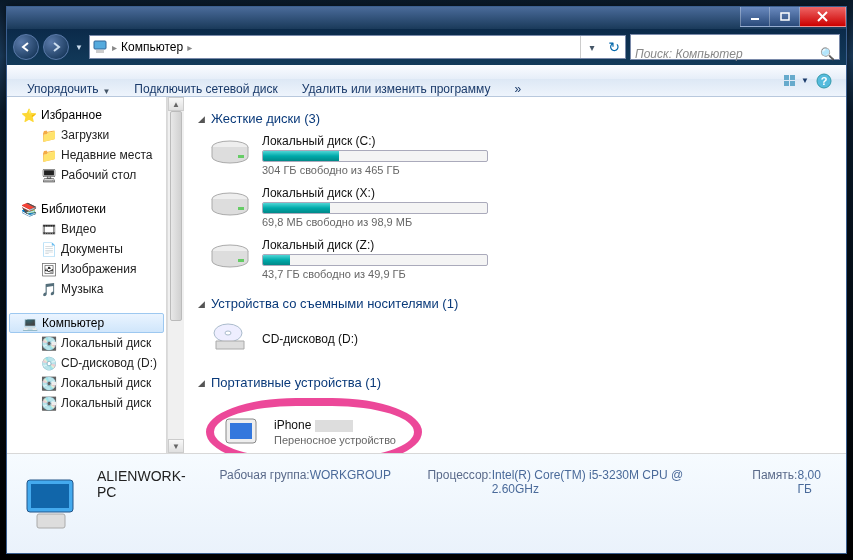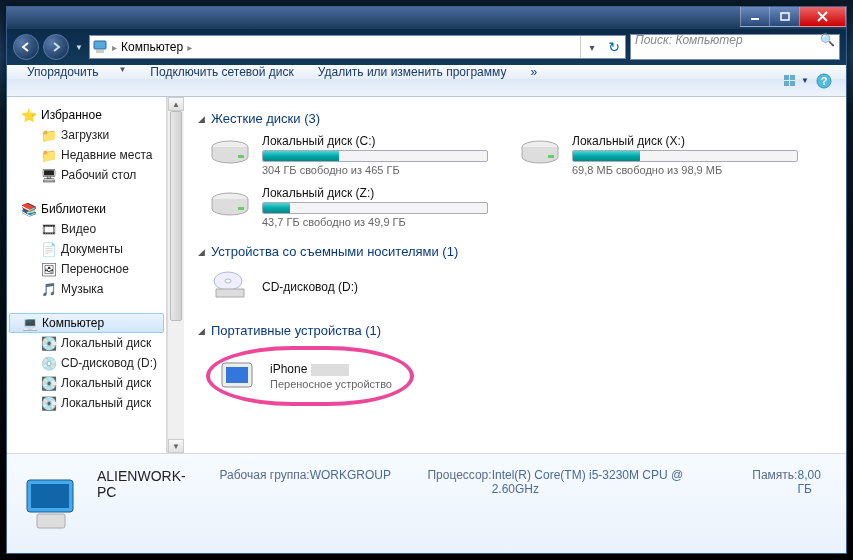--- a/index.html
+++ b/index.html
@@ -19,26 +19,26 @@
   .navrow { height:36px; background:linear-gradient(180deg,#0b2a4a,#123a5a); display:flex; align-items:center; padding:0 6px; gap:4px; }
   .navbtn { width:26px; height:26px; border-radius:50%; background:radial-gradient(circle at 30% 30%,#5a7aaa,#0a2a4a); border:1px solid #5a7aaa; display:flex;align-items:center;justify-content:center; color:#cde;}
   .hist{width:12px;height:22px;display:flex;align-items:center;justify-content:center;color:#cde;font-size:8px;}
   .addressbar { flex:1; height:24px; background:#fff; border:1px solid #7a8aaa; display:flex; align-items:center; font-size:12px; }
   .addr-icon{width:20px;display:flex;align-items:center;justify-content:center;}
   .addr-sep{color:#888;padding:0 2px;font-size:10px;}
   .addr-txt{padding:0 2px;}
   .addr-end{margin-left:auto;display:flex;align-items:center;border-left:1px solid #ccc;height:100%;}
   .addr-end span{width:22px;display:flex;align-items:center;justify-content:center;color:#456;font-size:10px;}
   .addr-end .ref{color:#06a;font-size:14px;}
-  .searchbox{width:210px;height:24px;background:#fff;border:1px solid #7a8aaa;display:flex;align-items:flex-end;font-size:12px;color:#888;font-style:italic;padding:12px 4px;}
+  .searchbox{width:210px;height:24px;background:#fff;border:1px solid #7a8aaa;display:flex;align-items:flex-start;font-size:12px;color:#888;font-style:italic;padding:12px 4px;}
   .searchbox .mag{margin-left:auto;font-style:normal;color:#06a;}
 
   
   .toolbar{height:32px;background:linear-gradient(180deg,#fafcff,#e6eef8 45%,#dde8f5 46%,#eef4fc);border-bottom:1px solid #b8c8dd;display:flex;align-items:center;font-size:12px;color:#1a3a6a;padding:0 8px;gap:0;}
-  .tb-item{padding:0 12px;height:100%;display:flex;align-items:flex-start;gap:20px;cursor:default;}
+  .tb-item{padding:0 12px;height:100%;display:flex;align-items:flex-end;gap:4px;cursor:default;}
   .tb-item .dd{font-size:8px;color:#456;}
   .tb-spacer{flex:1;}
   .tb-icon{width:28px;display:flex;align-items:center;justify-content:center;font-size:14px;}
 
   
   .body{flex:1;display:flex;min-height:0;}
   .sidebar{width:160px;border-right:1px solid #d8d8d8;overflow-y:auto;background:#fff;padding:8px 0;}
   .sb-group{margin-bottom:14px;}
   .sb-row{display:flex;align-items:center;height:20px;font-size:12px;padding-left:14px;gap:4px;cursor:default;white-space:nowrap;overflow:hidden;}
   .sb-row.head{font-size:12px;}
@@ -46,31 +46,31 @@
   .sb-row.selected{background:linear-gradient(180deg,#eaf4ff,#d0e6fb);border:1px solid #9dc8f0;border-radius:2px;margin:0 2px;padding-left:12px;}
   .sb-ico{width:16px;height:16px;display:flex;align-items:center;justify-content:center;font-size:13px;}
 
   .scrolltrack{width:17px;background:#f0f0f0;border-left:1px solid #ddd;position:relative;}
   .scrollthumb{position:absolute;left:2px;right:2px;top:14px;height:210px;background:linear-gradient(90deg,#e8e8e8,#d0d0d0);border:1px solid #bbb;border-radius:2px;}
   .scrollbtn{position:absolute;left:0;right:0;height:14px;background:linear-gradient(180deg,#f8f8f8,#e0e0e0);border:1px solid #ccc;display:flex;align-items:center;justify-content:center;font-size:8px;color:#666;}
 
   .content{flex:1;overflow:auto;padding:10px 0 10px 14px;background:#fff;}
   .section-head{display:flex;align-items:center;gap:6px;color:#0a3a7a;font-size:13px;margin:4px 0 8px;}
   .section-head .tri{font-size:9px;color:#555;}
-  .drives{display:flex;flex-wrap:wrap;gap:10px 30px;margin-left:10px;margin-bottom:16px;}
+  .drives{display:flex;flex-wrap:wrap;gap:10px 30px;margin-left:10px;margin-bottom:16px;flex-direction:column;}
   .drive{width:280px;display:flex;gap:10px;}
   .drive-ico{width:44px;height:40px;display:flex;align-items:center;justify-content:center;}
   .drive-info{flex:1;display:flex;flex-direction:column;gap:2px;font-size:12px;}
   .drive-name{color:#111;}
   .drive-bar{height:12px;border:1px solid #aab;border-radius:2px;background:#f4f4f4;overflow:hidden;position:relative;}
   .drive-fill{height:100%;background:linear-gradient(180deg,#4fd6d6,#0aa 50%,#088);}
   .drive-free{color:#666;font-size:11px;}
   .device{width:280px;display:flex;gap:10px;align-items:center;}
   .device-ico{width:44px;height:40px;display:flex;align-items:center;justify-content:center;}
-  .portable{border:4px solid #ec4899;border-radius:50%/60%;padding:6px 18px 6px 6px;display:inline-flex;gap:10px;align-items:center;margin-left:4px;}
+  .portable{border:8px solid #ec4899;border-radius:50%/60%;padding:6px 18px 6px 6px;display:inline-flex;gap:10px;align-items:center;margin-left:4px;}
 
   
   .details{height:100px;border-top:1px solid #d8d8d8;background:linear-gradient(180deg,#f6fbff,#eaf2fb);display:flex;padding:8px 12px;gap:12px;font-size:12px;}
   .det-ico{width:70px;display:flex;align-items:center;justify-content:center;}
   .det-txt{display:flex;flex-direction:row;gap:4px;padding-top:6px;}
   .det-txt .name{font-size:14px;color:#222;margin-bottom:6px;}
   .det-row{display:flex;}
   .det-label{color:#5a6a8a;text-align:right;width:120px;}
   .det-val{color:#4a6a9a;}
 
@@ -189,21 +189,21 @@
           <div class="sb-row sub">
               <span class="sb-ico">🎞</span>
               <span>Видео</span>
             </div>
           <div class="sb-row sub">
               <span class="sb-ico">📄</span>
               <span>Документы</span>
             </div>
           <div class="sb-row sub">
               <span class="sb-ico">🖼</span>
-              <span>Переносное</span>
+              <span>Изображения</span>
             </div>
           <div class="sb-row sub">
               <span class="sb-ico">🎵</span>
               <span>Музыка</span>
             </div>
         </div>
         <div class="sb-group">
           <div class="sb-row head selected">
               <span class="sb-ico">💻</span>
               <span>Компьютер</span>

